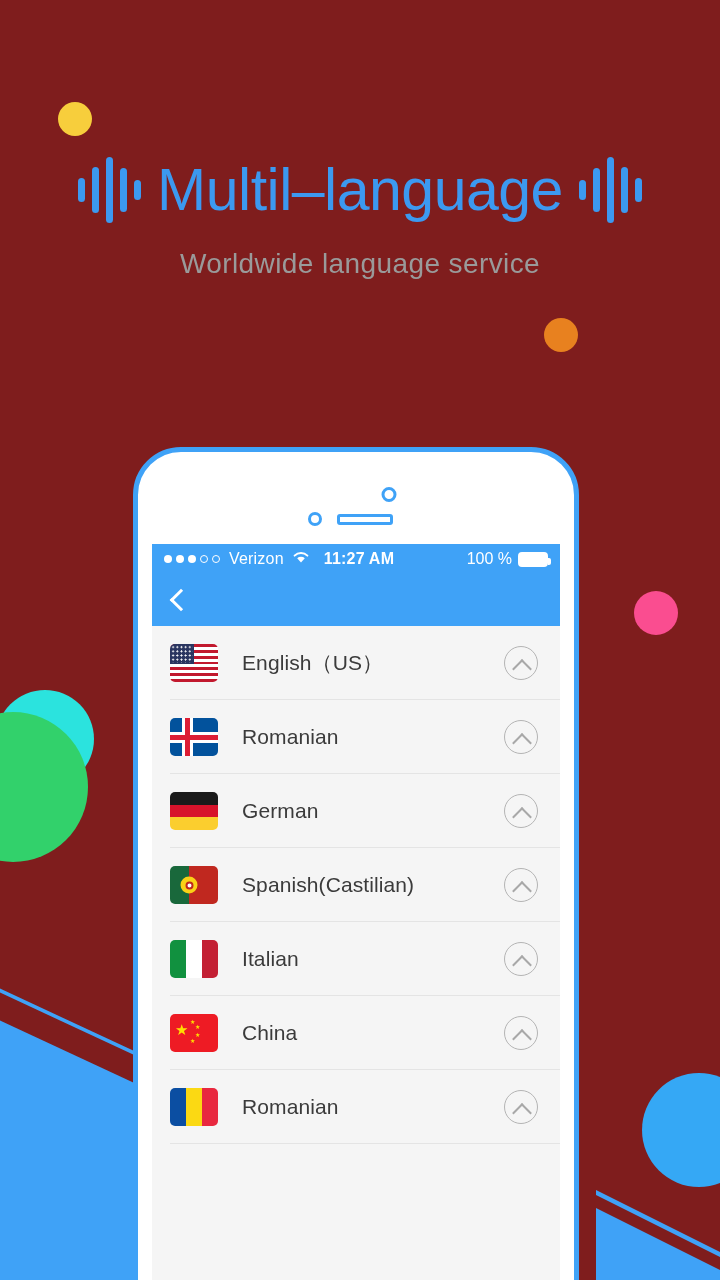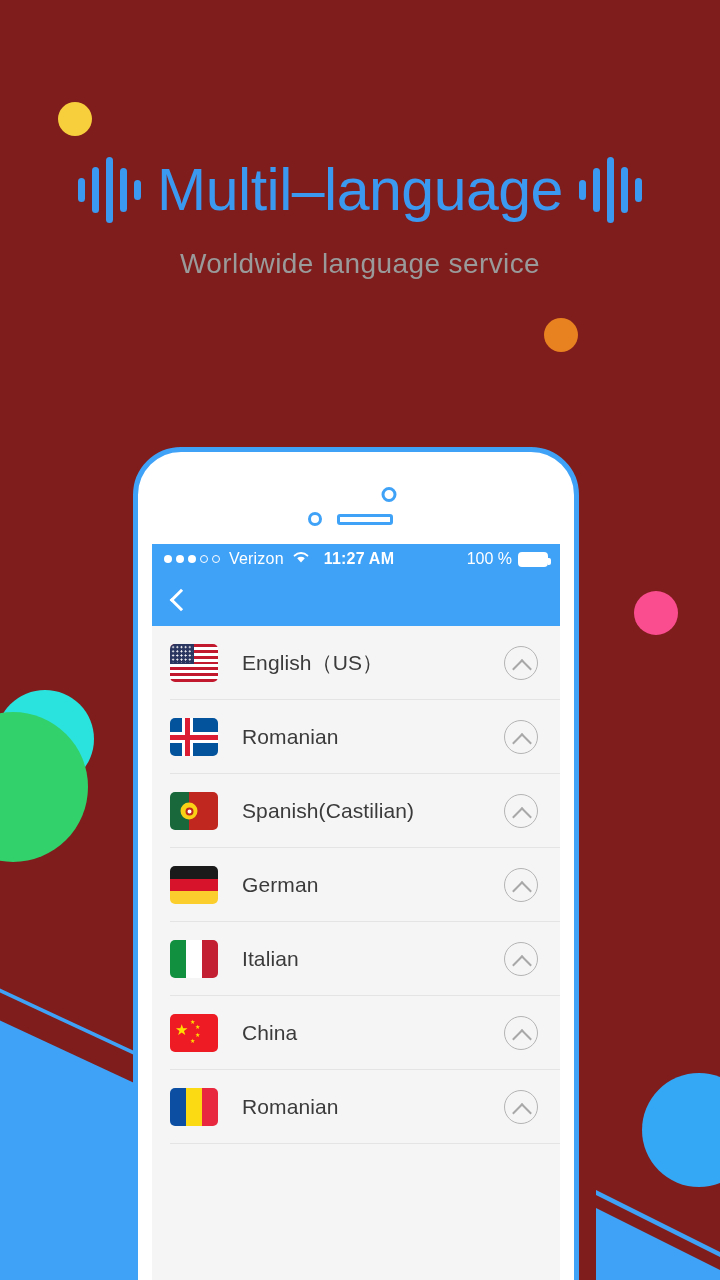--- a/index.html
+++ b/index.html
@@ -294,35 +294,35 @@
             <div class="flag f-is">
               <div class="vw"></div>
               <div class="hw"></div>
               <div class="vr"></div>
               <div class="hr"></div>
             </div>
             <div class="lang-label">Romanian</div>
             <div class="chev-btn"></div>
           </div>
           <div class="lang-row">
+            <div class="flag f-de">
+              <div class="s1"></div>
+              <div class="s2"></div>
+              <div class="s3"></div>
+            </div>
+            <div class="lang-label">German</div>
+            <div class="chev-btn"></div>
+          </div>
+          <div class="lang-row">
             <div class="flag f-pt">
               <div class="g"></div>
               <div class="r"></div>
               <div class="emblem"></div>
             </div>
             <div class="lang-label">Spanish(Castilian)</div>
-            <div class="chev-btn"></div>
-          </div>
-          <div class="lang-row">
-            <div class="flag f-de">
-              <div class="s1"></div>
-              <div class="s2"></div>
-              <div class="s3"></div>
-            </div>
-            <div class="lang-label">German</div>
             <div class="chev-btn"></div>
           </div>
           <div class="lang-row">
             <div class="flag f-it">
               <div class="c1"></div>
               <div class="c2"></div>
               <div class="c3"></div>
             </div>
             <div class="lang-label">Italian</div>
             <div class="chev-btn"></div>

